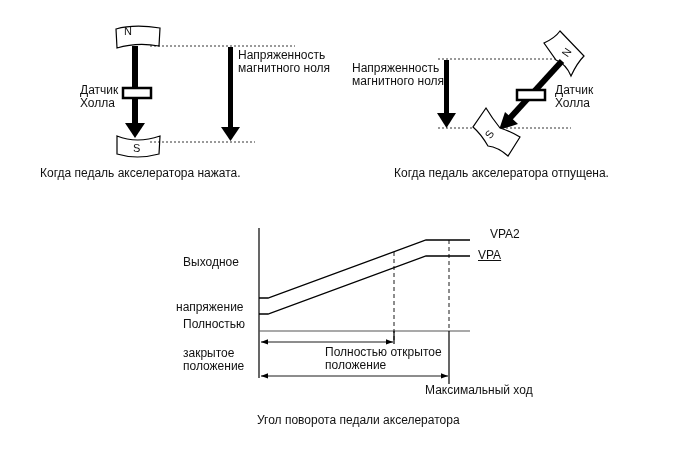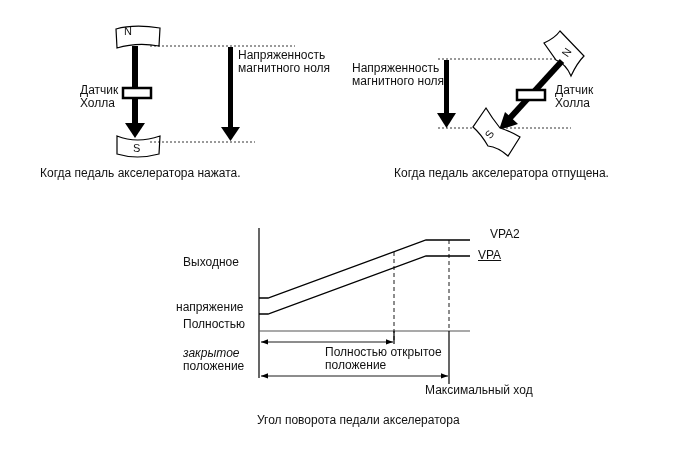--- a/index.html
+++ b/index.html
@@ -85,18 +85,18 @@
 <div class="lbl" style="left:555px;top:97px;">Холла</div>
 <div class="lbl" style="left:352px;top:62px;">Напряженность</div>
 <div class="lbl" style="left:352px;top:75px;">магнитного ноля</div>
 <div class="lbl" style="left:394px;top:167px;">Когда педаль акселератора отпущена.</div>
 
 <div class="lbl" style="left:183px;top:256px;">Выходное</div>
 <div class="lbl" style="left:176px;top:269px;margin-top:32px;">напряжение</div>
 <div class="lbl" style="left:490px;top:228px;">VPA2</div>
 <div class="lbl" style="left:478px;top:249px;text-decoration:underline;">VPA</div>
 <div class="lbl" style="left:183px;top:318px;">Полностью</div>
-<div class="lbl" style="left:183px;top:347px;font-style:italic;">закрытое</div>
+<div class="lbl" style="left:183px;top:347px;">закрытое</div>
 <div class="lbl" style="left:183px;top:360px;">положение</div>
 <div class="lbl" style="left:325px;top:346px;text-align:right;">Полностью открытое</div>
 <div class="lbl" style="left:325px;top:359px;">положение</div>
 <div class="lbl" style="left:409px;top:384px;padding-left:16px;">Максимальный ход</div>
 <div class="lbl" style="left:257px;top:414px;">Угол поворота педали акселератора</div>
 
 </body></html>

